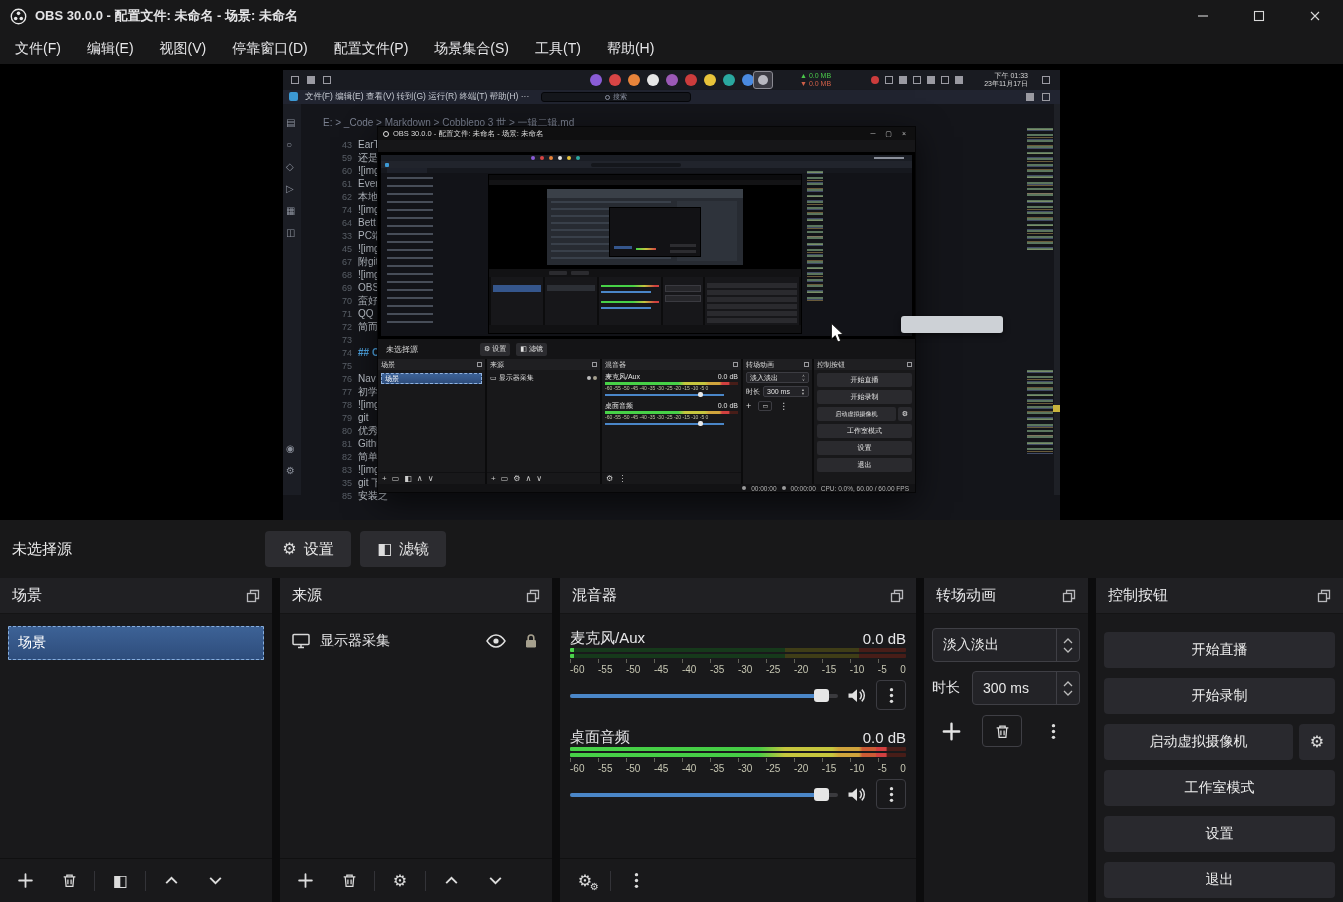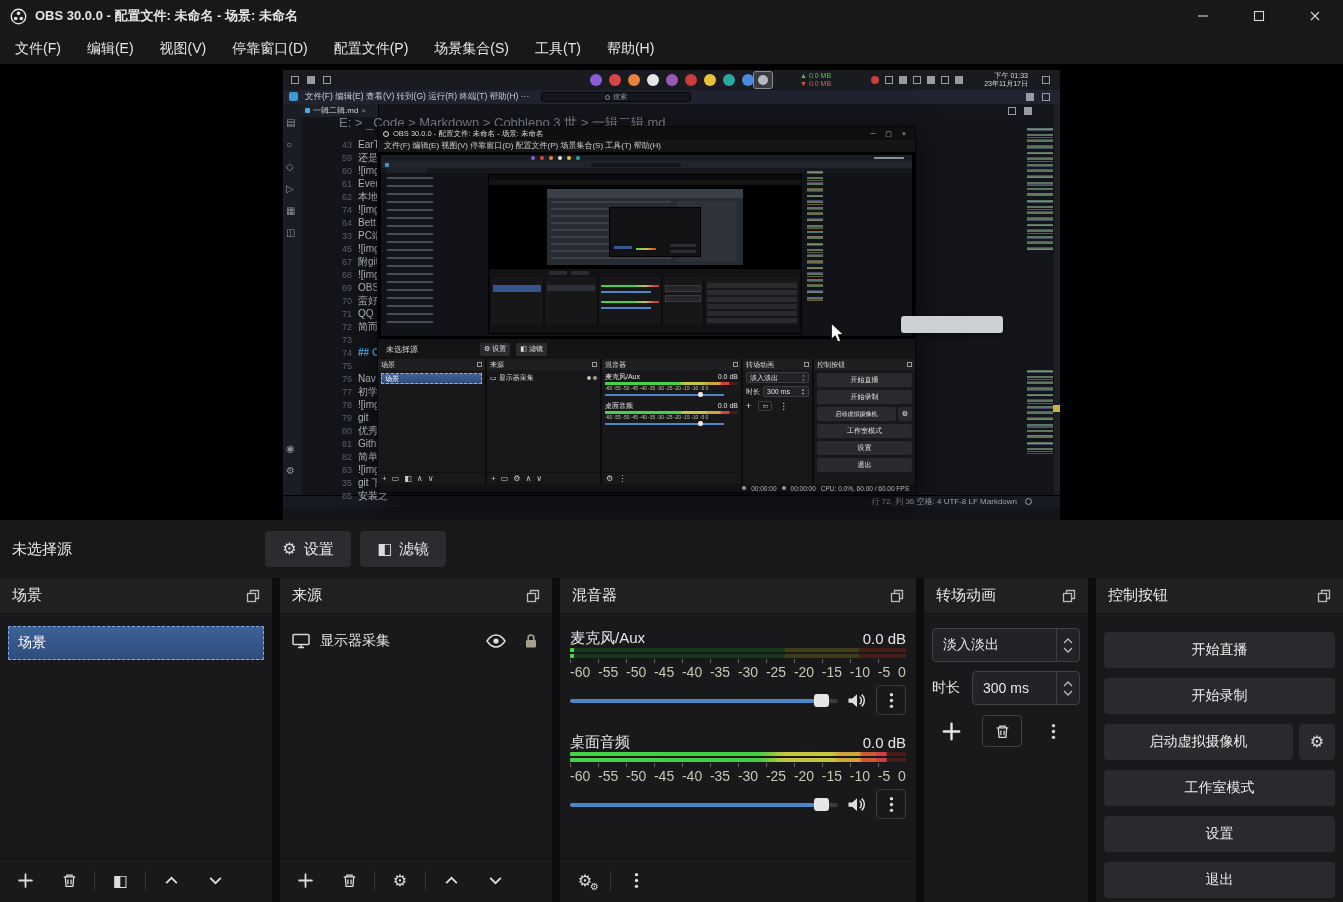--- a/index.html
+++ b/index.html
@@ -25,21 +25,21 @@
 .tb-dot{position:absolute;top:4px;width:12px;height:12px;border-radius:50%}
 .tb-sq{position:absolute;top:6px;width:8px;height:8px;border:1px solid #9a9aa2}
 .net{position:absolute;top:2px;font-size:7px;line-height:8px;white-space:nowrap}
 .cap-vsmenu{position:absolute;left:0;top:20px;width:777px;height:14px;background:#212430;display:flex;align-items:center}
 .vs-menutext{font-size:8.5px;color:#c6cad2;margin-left:22px;white-space:nowrap}
 .vs-search{position:absolute;left:258px;top:2px;width:150px;height:10px;background:#15171c;border:1px solid #06070a;border-radius:3px;display:flex;align-items:center;justify-content:center;gap:3px}
 .vs-search span{font-size:7px;color:#8a90a0}
 .cap-tabs{position:absolute;left:0;top:34px;width:777px;height:13px;background:#15161c}
 .vs-tab{position:absolute;left:18px;top:0;width:78px;height:13px;background:#1e2028;border-right:1px solid #000;display:flex;align-items:center;gap:3px;padding-left:4px}
 .vs-tab span{font-size:8px;color:#d0d4dc;white-space:nowrap}
-.cap-crumb{position:absolute;left:56px;top:47px;width:600px;height:11px;font-size:13px;color:#7a8090;line-height:11px;white-space:nowrap}
+.cap-crumb{position:absolute;left:40px;top:47px;width:600px;height:11px;font-size:10px;color:#7a8090;line-height:11px;white-space:nowrap}
 .cap-activity{position:absolute;left:0;top:34px;width:18px;height:391px;background:#1b1d24}
 .act-ic{position:absolute;left:3px;font-size:10px;color:#8a8f9a;line-height:10px}
 .ed-lines{position:absolute;left:55px;top:68px;width:46px;z-index:1}
 .ed-line{height:13px;display:flex;align-items:center}
 .ed-num{width:14px;text-align:right;font-size:9px;color:#5a6068;flex:none}
 .ed-text{font-size:10px;color:#c2c8d0;margin-left:6px;white-space:nowrap}
 .ed-line.md-heading .ed-text{color:#4fa8e8;font-weight:bold}
 .speck{background-image:repeating-linear-gradient(180deg,rgba(130,170,130,.65) 0 2px,transparent 2px 6px),repeating-linear-gradient(180deg,rgba(190,160,90,.5) 1px 2px,transparent 2px 9px),repeating-linear-gradient(180deg,rgba(120,140,190,.45) 2px 3px,transparent 3px 11px)}
 .cap-status{position:absolute;left:0;top:425px;width:777px;height:12px;background:#181a21;border-top:1px solid #000;display:flex;align-items:center;justify-content:flex-end;padding-right:28px}
 .cap-status span{font-size:8px;color:#9aa0ac;white-space:nowrap}
@@ -97,21 +97,21 @@
 .scene-item{margin:12px 8px 0;height:34px;display:flex;align-items:center;padding-left:9px;font-size:14px;color:#fff;background:linear-gradient(180deg,#3d6296,#2e4d7c);border:1px dashed #86aede;border-radius:1px}
 .source-item{margin-top:10px;height:34px;display:flex;align-items:center;gap:10px;padding:0 14px 0 12px;font-size:14px;color:#e6e6e8}
 .mx-ch{margin:0 10px}
 .mx-top{display:flex;justify-content:space-between;align-items:center;height:20px;font-size:15px;color:#e6e6e8}
 .mbar{height:4px;border-radius:1px}
 .mbar+.mbar{margin-top:2px}
 .m-dim{background:linear-gradient(90deg,#4bd24b 0 1.2%,#16391b 1.2% 64%,#3f3d17 64% 86%,#471d18 86% 100%)}
 .m-hot{background:linear-gradient(90deg,#47d147 0%,#45cc45 56%,#c6c63e 64% 78%,#d0a43c 80% 86%,#cc5b35 87% 91%,#d14040 91% 94%,#471d18 94.5% 100%)}
 .mx-marks{height:4px;margin-top:1px;background:repeating-linear-gradient(to right,#63635a 0,#63635a 1px,transparent 1px,transparent 8.3333%)}
 .mx-ticks{display:flex;justify-content:space-between;margin-top:1px}
-.mx-ticks .tick{font-size:14px;color:#c6c6b2}
+.mx-ticks .tick{font-size:10px;color:#c6c6b2}
 .mx-slider{display:flex;align-items:center;gap:9px;margin-top:5px;height:30px}
 .track{position:relative;flex:1;height:13px}
 .track::before{content:"";position:absolute;left:0;top:5px;height:4px;width:100%;background:#3a3a3e;border-radius:2px}
 .track .fill{position:absolute;left:0;top:5px;height:4px;width:94%;background:#4a86c8;border-radius:2px}
 .track .handle{position:absolute;left:94%;top:0;width:15px;height:13px;margin-left:-8px;background:#e6e6e6;border-radius:3px}
 .kebab-btn{width:30px;height:30px;border:1px solid #3c3c42;border-radius:4px;display:flex;align-items:center;justify-content:center}
 .tcombo{margin:14px 8px 0;height:34px;background:#232327;border:1px solid #3f3f45;border-radius:4px;position:relative;display:flex;align-items:center;padding-left:10px;font-size:14px;color:#e8e8e8}
 .spinzone{position:absolute;right:0;top:0;bottom:0;width:23px;border-left:1px solid #3f3f45;display:flex;flex-direction:column;align-items:center;justify-content:center;gap:3px}
 .durrow{display:flex;align-items:center;margin:9px 8px 0;gap:8px}
 .durlabel{font-size:14px;color:#e6e6e8;width:32px}
@@ -205,29 +205,20 @@
     <div class="cap-vsmenu">
       <span style="position:absolute;left:6px;top:2px;width:9px;height:9px;background:#3c99d4;border-radius:2px"></span>
       <span class="vs-menutext">文件(F)   编辑(E)   查看(V)   转到(G)   运行(R)   终端(T)   帮助(H)   ···</span>
       <div class="vs-search">
         <span style="width:5px;height:5px;border:1px solid #8a90a0;border-radius:50%;display:inline-block"></span>
         <span>搜索</span>
       </div>
       <div class="tb-sq" style="right:10px;left:auto;top:3px"></div>
       <div class="tb-sq" style="right:26px;left:auto;top:3px;background:#9a9aa2"></div>
     </div>
-    <div class="cap-tabs">
-      <div class="vs-tab">
-        <span style="width:5px;height:5px;background:#4fa8e8;border-radius:1px;flex:none"></span>
-        <span>一辑二辑.md</span>
-        <span style="color:#8a90a0">×</span>
-      </div>
-      <div class="tb-sq" style="right:44px;left:auto;top:3px"></div>
-      <div class="tb-sq" style="right:28px;left:auto;top:3px;background:#9a9aa2"></div>
-    </div>
     <div class="cap-crumb">E: &gt; _Code &gt; Markdown &gt; Cobblepo 3 世 &gt; 一辑二辑.md</div>
     <div class="cap-activity">
       <span class="act-ic" style="top:14px">▤</span>
       <span class="act-ic" style="top:36px">○</span>
       <span class="act-ic" style="top:58px">◇</span>
       <span class="act-ic" style="top:80px">▷</span>
       <span class="act-ic" style="top:102px">▦</span>
       <span class="act-ic" style="top:124px">◫</span>
       <span class="act-ic" style="top:340px">◉</span>
       <span class="act-ic" style="top:362px">⚙</span>
@@ -347,34 +338,29 @@
         <span class="ed-num">85</span>
         <span class="ed-text">安装之</span>
       </div>
       </div>
 
     <div class="abs speck" style="left:744px;top:58px;width:26px;height:124px"></div>
     <div class="abs speck" style="left:744px;top:300px;width:26px;height:84px"></div>
     <div class="abs" style="left:771px;top:34px;width:6px;height:391px;background:#1e2026"></div>
     <div class="abs" style="left:770px;top:335px;width:7px;height:7px;background:#c8b43c"></div>
 
-    <div class="cap-status">
-      <span>行 72, 列 36    空格: 4    UTF-8    LF    Markdown</span>
-      <span style="width:7px;height:7px;border:1px solid #9aa0ac;border-radius:50%;margin-left:8px"></span>
-    </div>
 
     <div class="toast"></div>
 
     <div class="iw">
       <div class="iw-title">
         <span style="width:6px;height:6px;border:1px solid #e0e0e0;border-radius:50%;flex:none"></span>
         <span class="tt">OBS 30.0.0 - 配置文件: 未命名 - 场景: 未命名</span>
         <span class="iw-wc">─ ▢ ×</span>
       </div>
-      <div class="iw-menu">文件(F)   编辑(E)   视图(V)   停靠窗口(D)   配置文件(P)   场景集合(S)   工具(T)   帮助(H)</div>
 
       <div class="iw-preview">
         <div class="l2">
           <div class="abs" style="left:0;top:0;width:531px;height:6px;background:#1a1d24">
             <span class="abs" style="left:150px;top:1px;width:4px;height:4px;border-radius:50%;background:#8a5cd6"></span>
             <span class="abs" style="left:159px;top:1px;width:4px;height:4px;border-radius:50%;background:#d84545"></span>
             <span class="abs" style="left:168px;top:1px;width:4px;height:4px;border-radius:50%;background:#e8843a"></span>
             <span class="abs" style="left:177px;top:1px;width:4px;height:4px;border-radius:50%;background:#e6e6e6"></span>
             <span class="abs" style="left:186px;top:1px;width:4px;height:4px;border-radius:50%;background:#e8c33a"></span>
             <span class="abs" style="left:195px;top:1px;width:4px;height:4px;border-radius:50%;background:#2aa8a0"></span>

